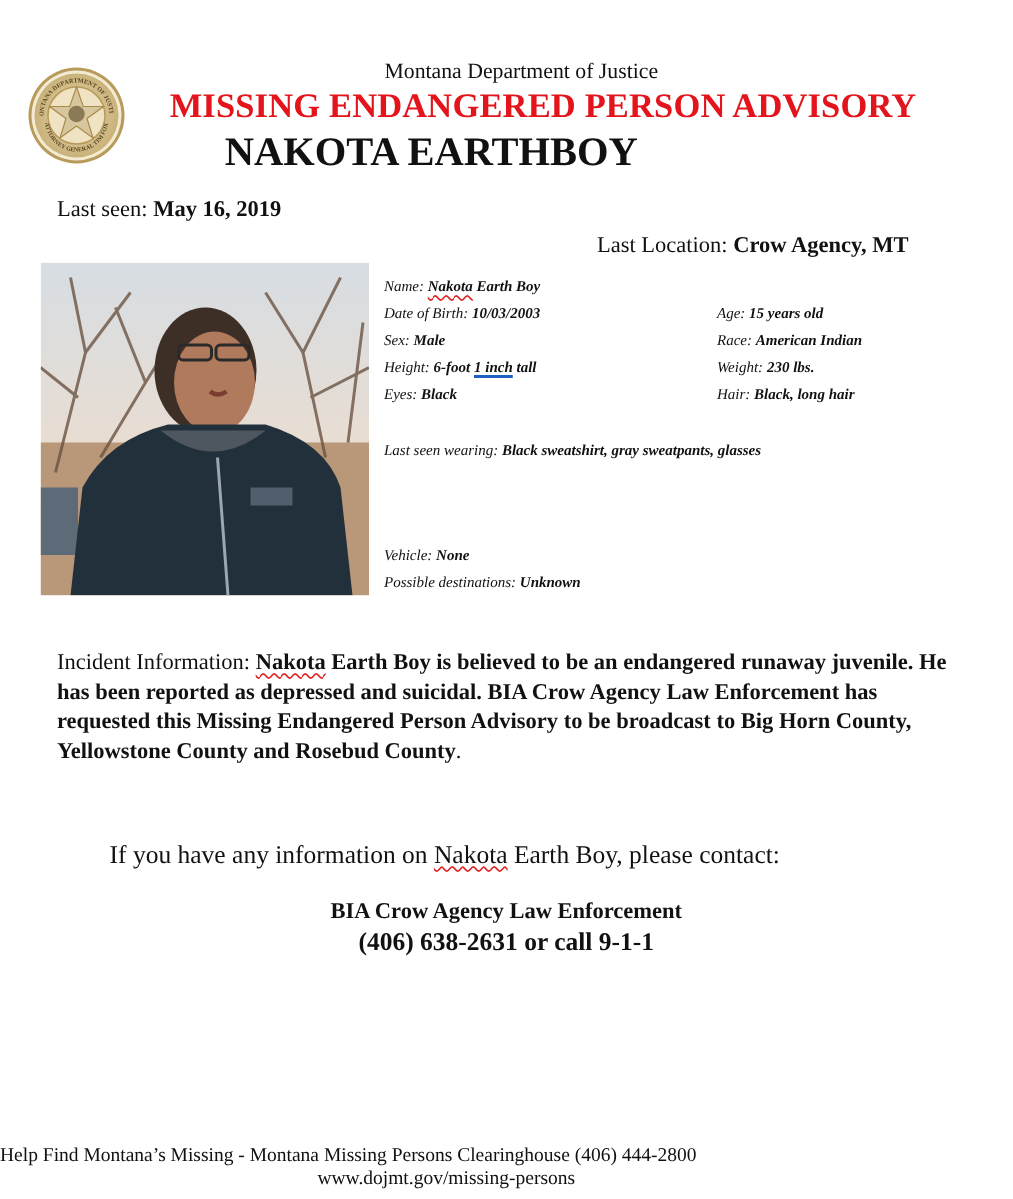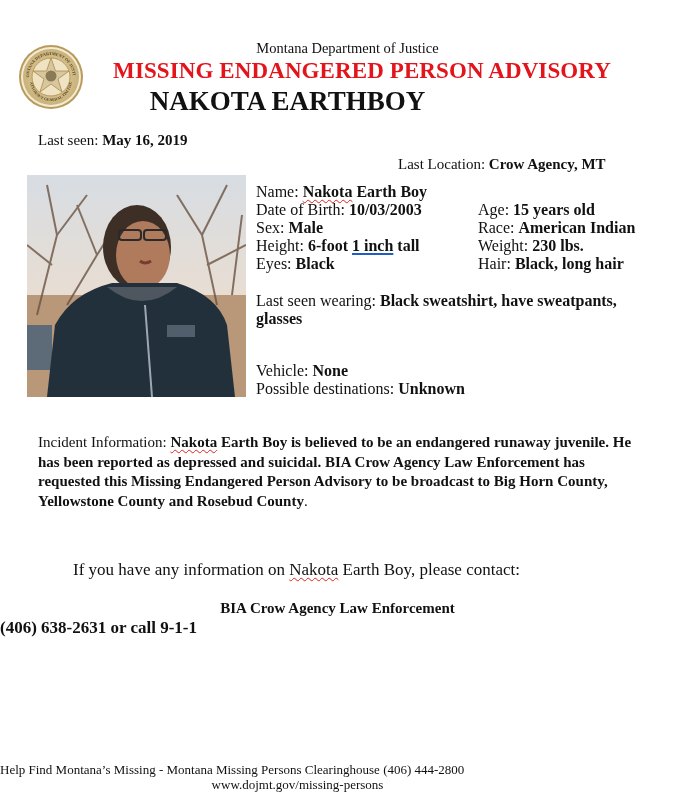--- a/index.html
+++ b/index.html
@@ -7,25 +7,25 @@
          font-family:"Liberation Serif","DejaVu Serif",serif; color:#111; }
   .abs { position:absolute; }
   b { font-weight:bold; }
   .seal { left:18px; top:44px; width:66px; height:66px; }
   .dept { left:0; width:675px; top:40px; text-align:center; font-size:14.5px; padding-left:20px; box-sizing:border-box; }
   .advisory { left:0; width:675px; top:58px; text-align:center; font-size:23px; font-weight:bold; color:#e3141b; padding-left:49px; box-sizing:border-box; letter-spacing:0.1px; }
   .name-title { left:0; width:547px; top:86px; text-align:center; font-size:27px; font-weight:bold; padding-left:28px; box-sizing:border-box; }
   .lastseen { left:38px; top:132px; font-size:15px; }
   .lastloc { left:398px; top:132px; font-size:15px;margin-top:24px; }
   .photo { left:27px; top:175px; width:219px; height:222px; overflow:hidden; }
-  .info { font-size:16px; line-height:17.5px; }
+  .info { font-size:10px; line-height:17.5px;font-style:italic; }
   .incident { left:38px; top:433px; width:610px; font-size:15px; line-height:19.5px; }
   .contact-intro { left:0; width:593px; top:560px; text-align:center; font-size:17px; }
   .contact-org { left:0; width:675px; top:600px; text-align:center; font-size:15px; font-weight:bold; }
-  .contact-phone { left:0; width:675px; top:618px; text-align:left; font-size:17px; font-weight:bold; }
+  .contact-phone { left:0; width:675px; top:618px; text-align:center; font-size:17px; font-weight:bold; }
   .footer1 { left:0; width:675px; top:762px; font-size:13px; }
   .footer2 { left:0; width:595px; top:777px; text-align:center; font-size:13px; }
   .squiggle { text-decoration: underline wavy #e02020; text-decoration-thickness:1px; text-underline-offset:2px; }
   .blueline { text-decoration: underline #1f5fbf; text-decoration-thickness:1.5px; text-underline-offset:2px; }
 </style>
 </head>
 <body>
 
 <div class="abs seal">
   <svg width="66" height="66" viewBox="0 0 66 66">
@@ -118,21 +118,21 @@
   <span>Weight: </span><b>230 lbs.</b>
 </div>
 <div class="abs info" style="left:256px; top:255px;">
   <span>Eyes: </span><b>Black</b>
 </div>
 <div class="abs info" style="left:478px; top:255px;">
   <span>Hair: </span><b>Black, long hair</b>
 </div>
 
 <div class="abs info" style="left:256px; top:292px; width:400px;">
-  <span>Last seen wearing: </span><b>Black sweatshirt, have sweatpants, glasses</b>
+  <span>Last seen wearing: </span><b>Black sweatshirt, gray sweatpants, glasses</b>
 </div>
 
 <div class="abs info" style="left:256px; top:362px;">
   <span>Vehicle: </span><b>None</b>
 </div>
 <div class="abs info" style="left:256px; top:380px;">
   <span>Possible destinations: </span><b>Unknown</b>
 </div>
 
 <div class="abs incident">

